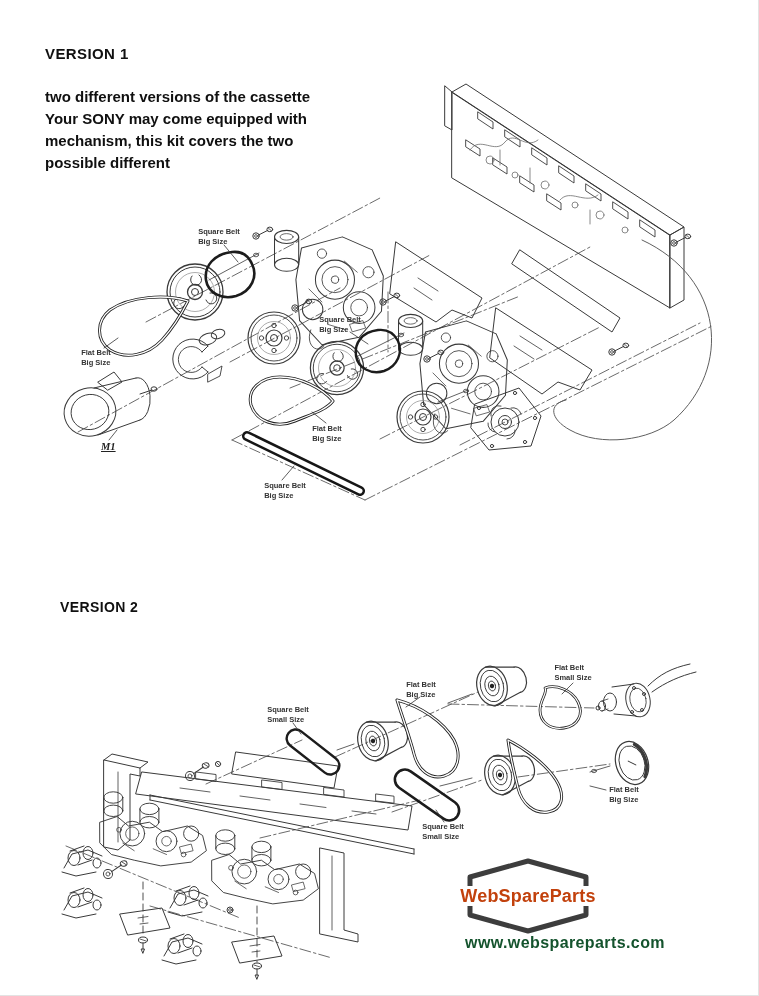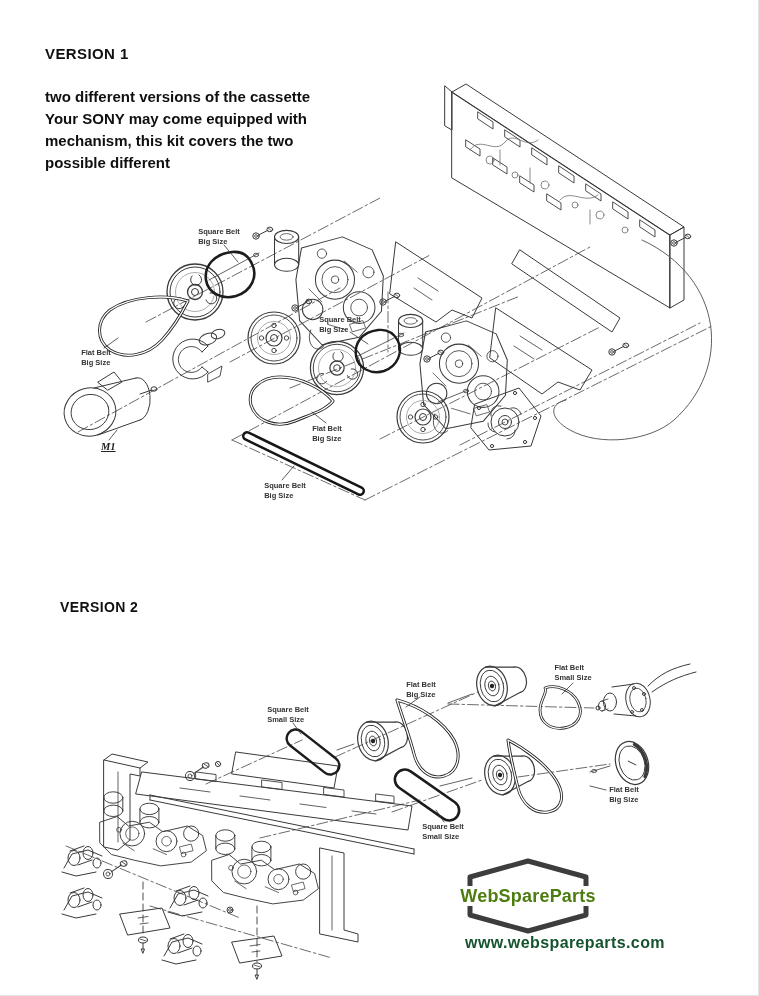--- a/index.html
+++ b/index.html
@@ -11,21 +11,21 @@
   .art{position:absolute;left:0;top:0;}
   .vh{position:absolute;font:700 15px/18px "Liberation Sans",sans-serif;color:#101010;letter-spacing:.4px;text-align:center;}
   .intro{position:absolute;left:45px;top:86px;width:330px;font:700 15px/22px "Liberation Sans",sans-serif;color:#101010;}
   .plabel{
     position:absolute;transform:translateX(-50%);text-align:left;
     font:600 7.5px/1.3 "Liberation Sans",sans-serif;color:#333;white-space:nowrap;
   }
   .m1label{position:absolute;font:italic 700 10.5px "Liberation Serif",serif;color:#222;text-decoration:underline;}
   .logo-text{
     position:absolute;left:528px;top:886px;transform:translateX(-50%);
-    font:700 18px/20px "Liberation Sans",sans-serif;color:#4d7c0f;background:#fff;
+    font:700 18px/20px "Liberation Sans",sans-serif;color:#c2410c;background:#fff;
     padding:0 3px;letter-spacing:.2px;white-space:nowrap;
   }
   .site-url{
     position:absolute;left:533px;top:933px;transform:translateX(-50%);
     font:700 16px/19px "Liberation Sans",sans-serif;color:#14532d;letter-spacing:.4px;white-space:nowrap;margin-left:32px;
   }
 </style>
 </head>
 <body>
 

